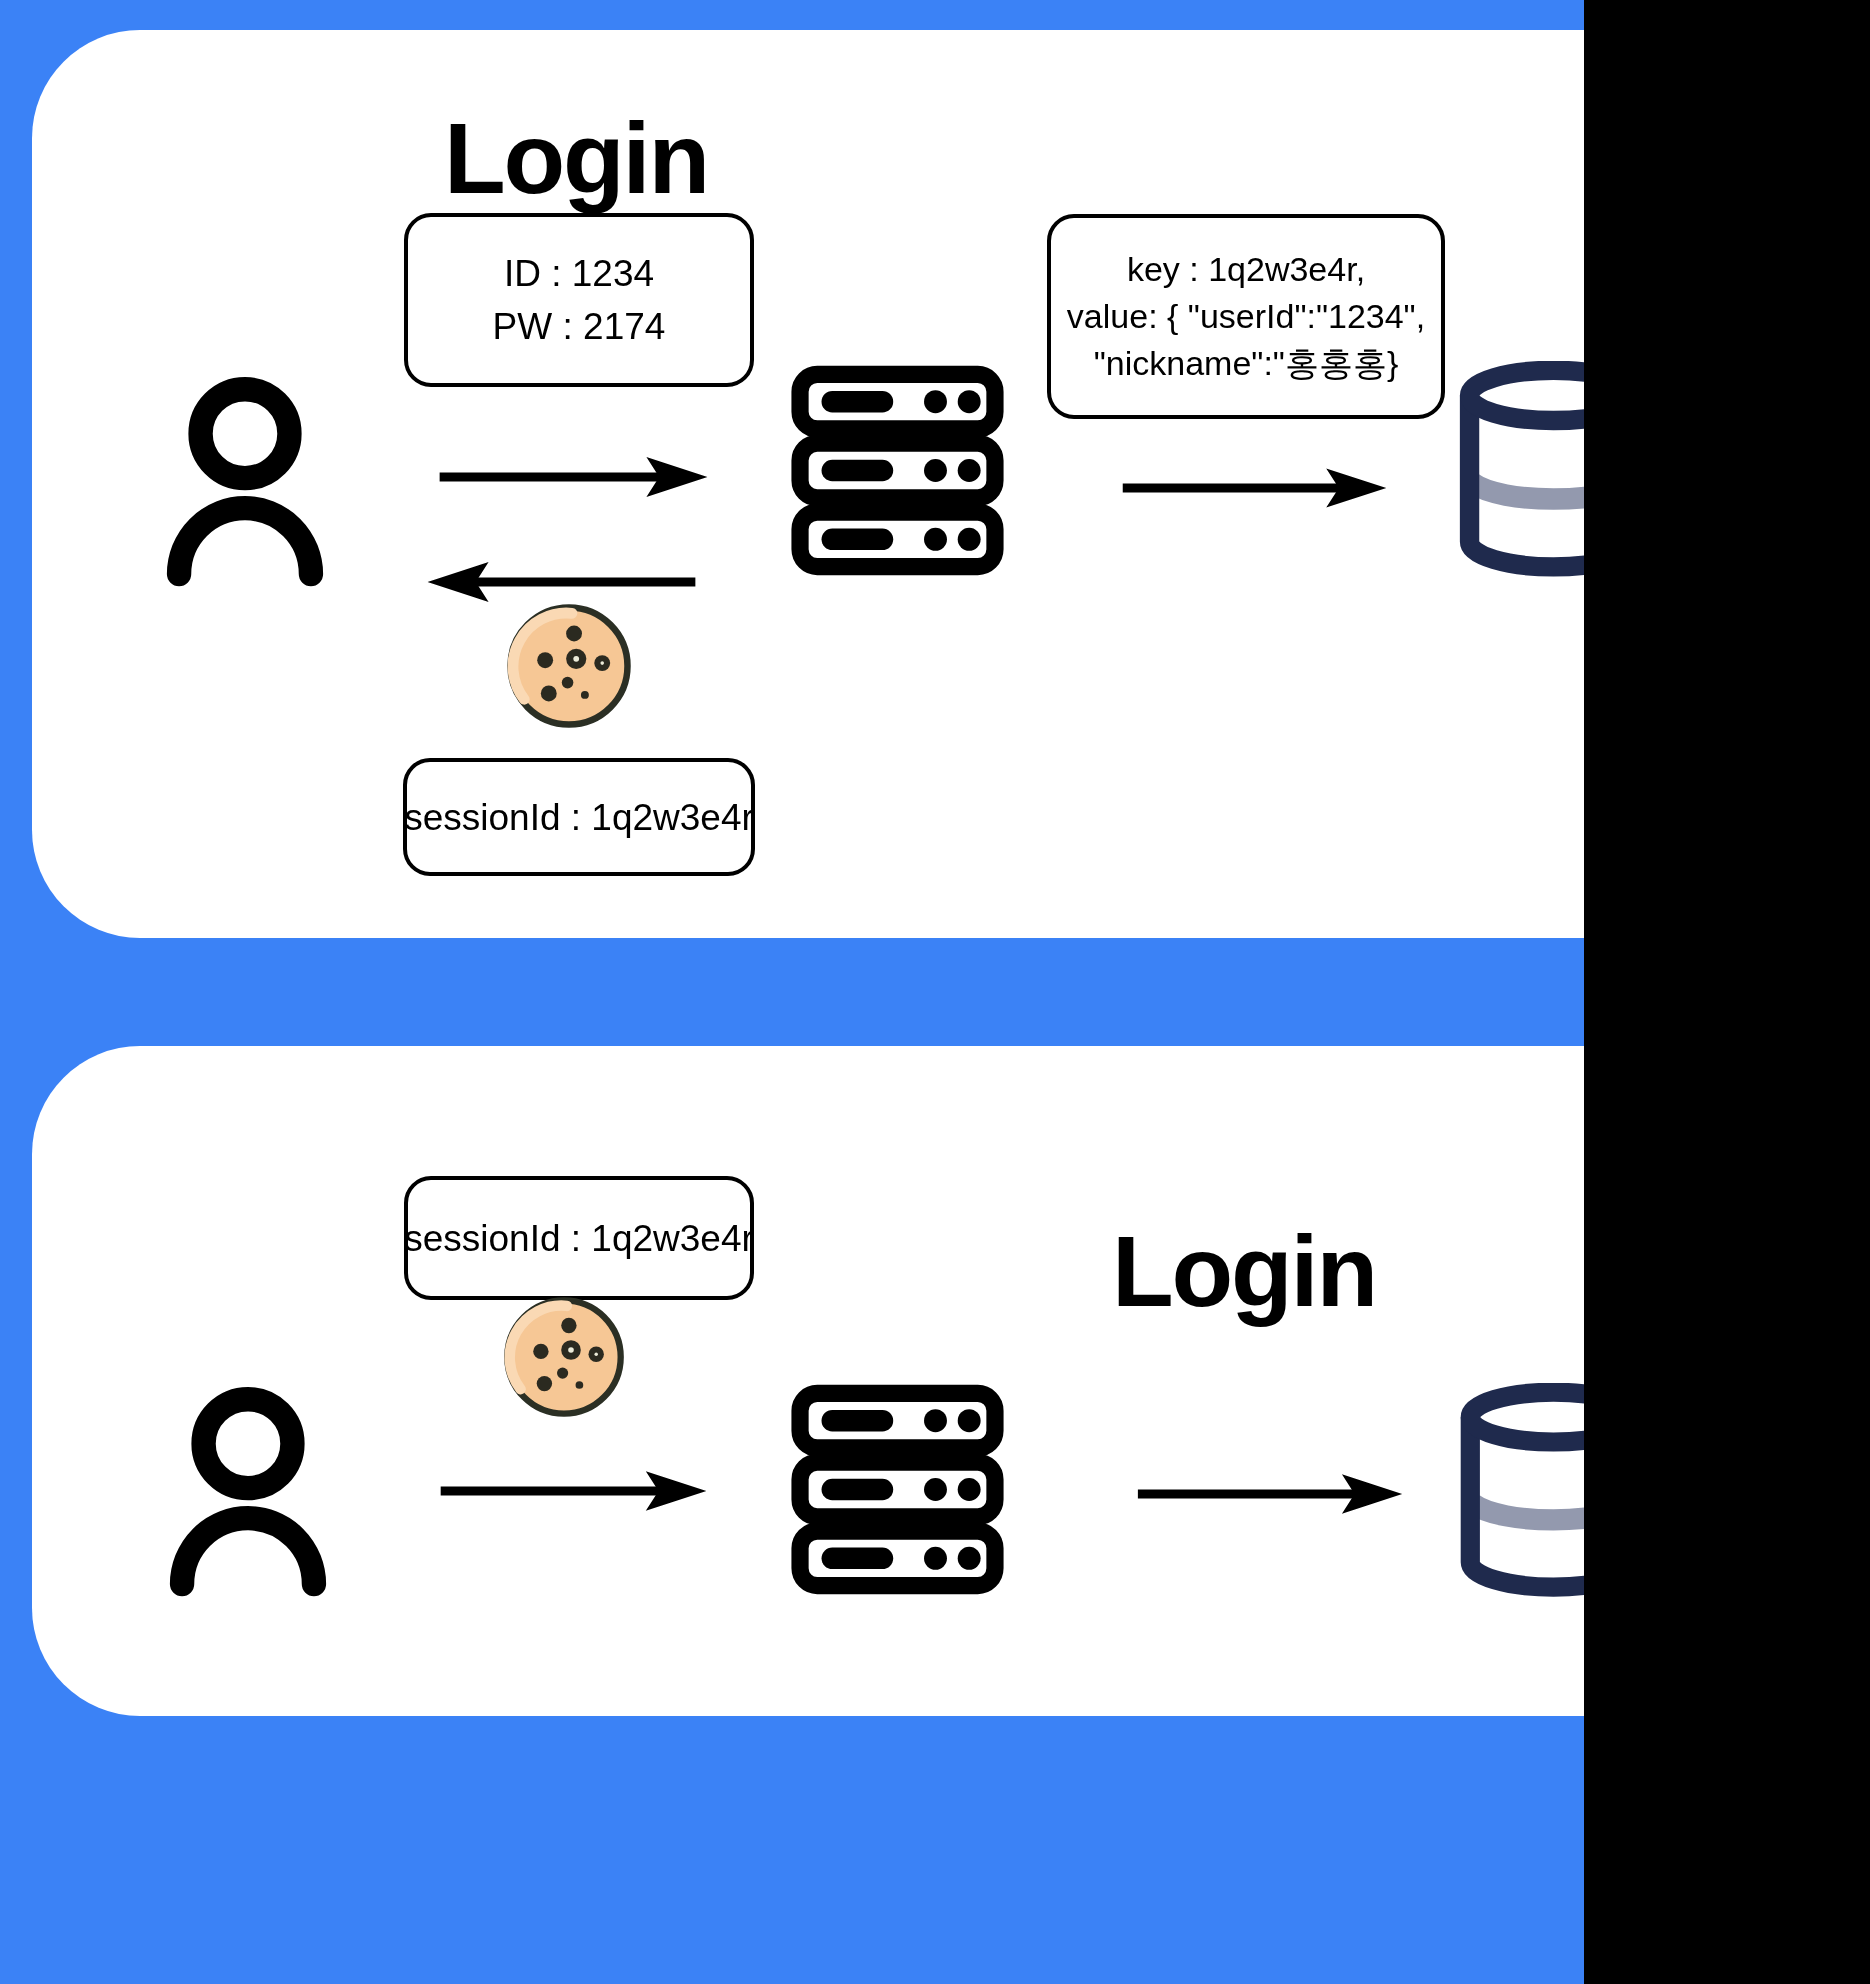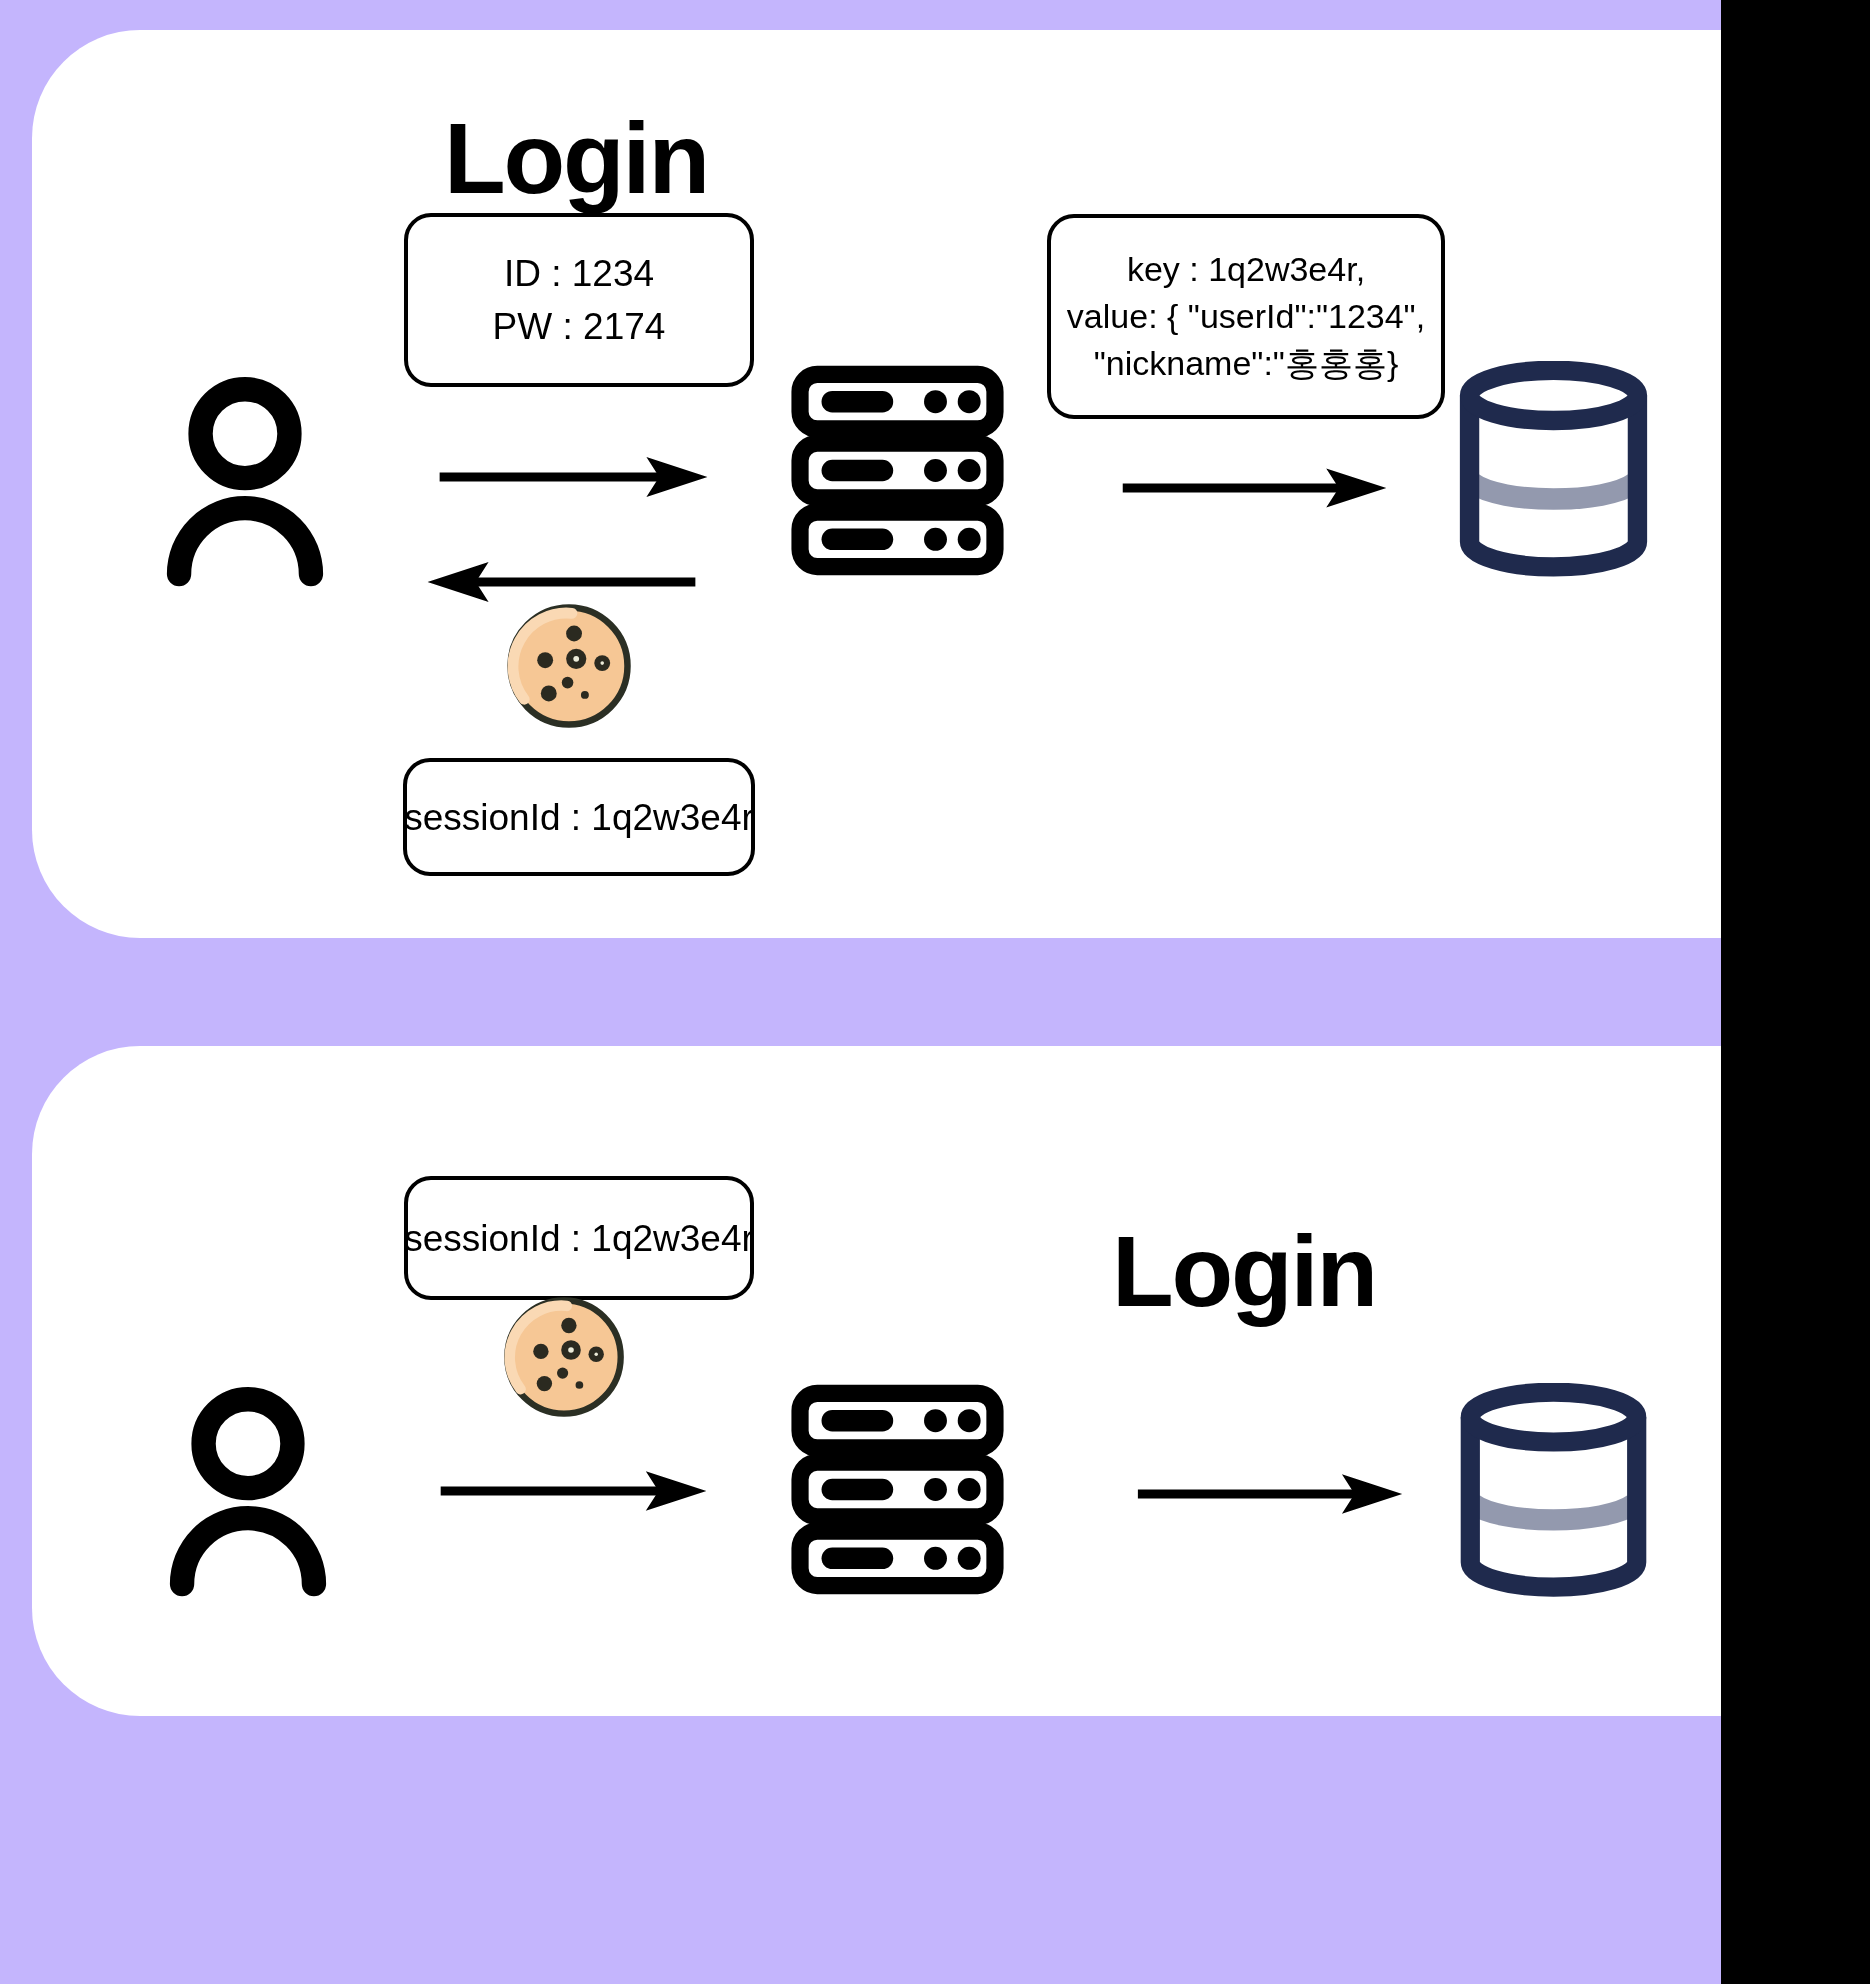--- a/index.html
+++ b/index.html
@@ -1,17 +1,17 @@
 <!DOCTYPE html>
 <html style="font-size:11.5px"><head>
 <meta charset="utf-8">
 <style>
   html,body{margin:0;padding:0;background:#000;}
   #canvas{
-    position:relative;width:1721px;height:1985px;background:#c4b5fd;
+    position:relative;width:1584px;height:1985px;background:#3b82f6;
     font-family:"Liberation Sans",sans-serif;color:#000;overflow:hidden;
   }
   .panel{position:absolute;background:#fff;border-radius:108px;}
   .abs{position:absolute;}
   .flow-title{
     position:absolute;transform:translateX(-50%);
     font-size:101px;font-weight:bold;letter-spacing:-2.2px;white-space:nowrap;line-height:1;
   }
   .label-box{
     position:absolute;background:#fff;border:4.3px solid #000;border-radius:27px;

